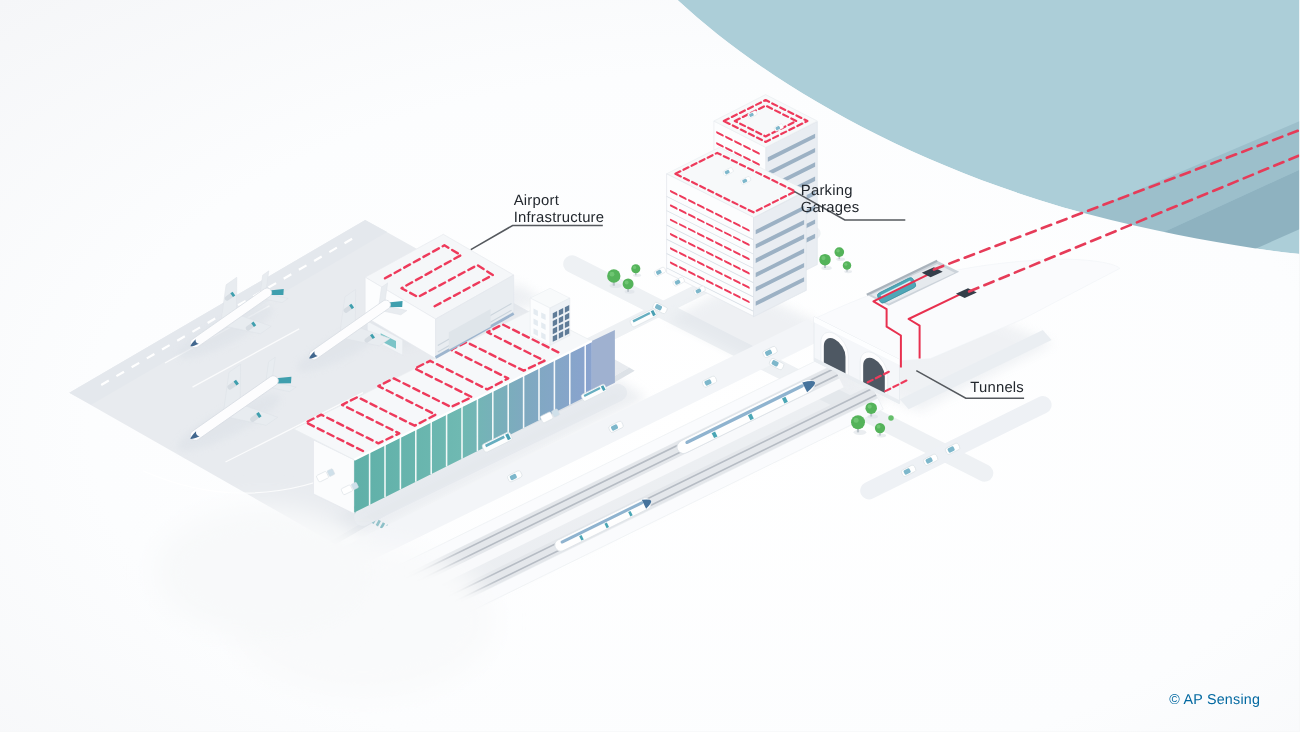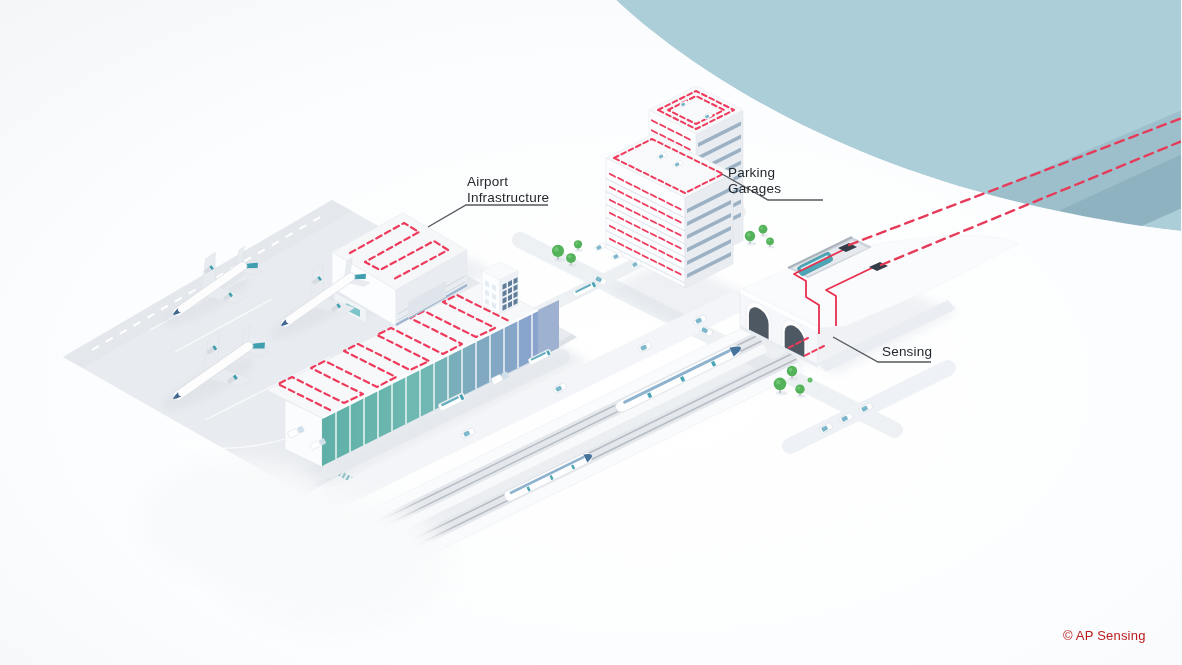--- a/index.html
+++ b/index.html
@@ -1,21 +1,21 @@
 <!DOCTYPE html>
 <html><head>
 <meta charset="utf-8">
 <style>
   html,body{margin:0;padding:0;background:#f7f8f9;}
   .stage{position:relative;width:1181px;height:665px;overflow:hidden;background:#f7f8f9;
          font-family:"Liberation Sans","DejaVu Sans",sans-serif;}
   .stage svg{position:absolute;left:0;top:0;}
   .label{position:absolute;font-size:13.5px;line-height:1.16;color:#23282e;font-weight:500;
          letter-spacing:.2px;white-space:pre-line;}
-  .copyright{position:absolute;font-size:13px;color:#b91c1c;letter-spacing:.2px;}
+  .copyright{position:absolute;font-size:13px;color:#0369a1;letter-spacing:.2px;}
   .rd{fill:none;stroke:#ee3a5b;stroke-width:2.2;stroke-dasharray:6 4;stroke-linecap:round;stroke-linejoin:round;}
   .rb{fill:none;stroke:#ee3a5b;stroke-width:2;stroke-dasharray:5 3.2;stroke-linecap:round;stroke-linejoin:round;}
   .rl{fill:none;stroke:#e63b58;stroke-width:2.4;stroke-dasharray:9 6;stroke-linecap:round;}
   .rs{fill:none;stroke:#e8304f;stroke-width:1.8;stroke-linejoin:round;}
   .leader{fill:none;stroke:#55595e;stroke-width:1.4;}
   .mullion{stroke:#ffffff;stroke-width:1.4;opacity:.92;}
   .guides{stroke:#ffffff;stroke-width:1.2;fill:none;opacity:.8;}
 </style>
 </head>
 <body>
@@ -314,15 +314,15 @@
 
   <path class="leader" d="M548,205 L466,205 L428,227"></path>
   <path class="leader" d="M823,200 L768,200 L722,174"></path>
   <path class="leader" d="M931,362 L878,362 L833,337"></path>
 </svg>
 
 <div class="label" style="left:467px;top:174px;">Airport
 Infrastructure</div>
 <div class="label" style="left:728px;top:165px;">Parking
 Garages</div>
-<div class="label" style="left:882px;top:344px;">Sensing</div>
+<div class="label" style="left:882px;top:344px;">Tunnels</div>
 <div class="copyright" style="left:1063px;top:628px;">© AP Sensing</div>
 </div>
 
 </body></html>

